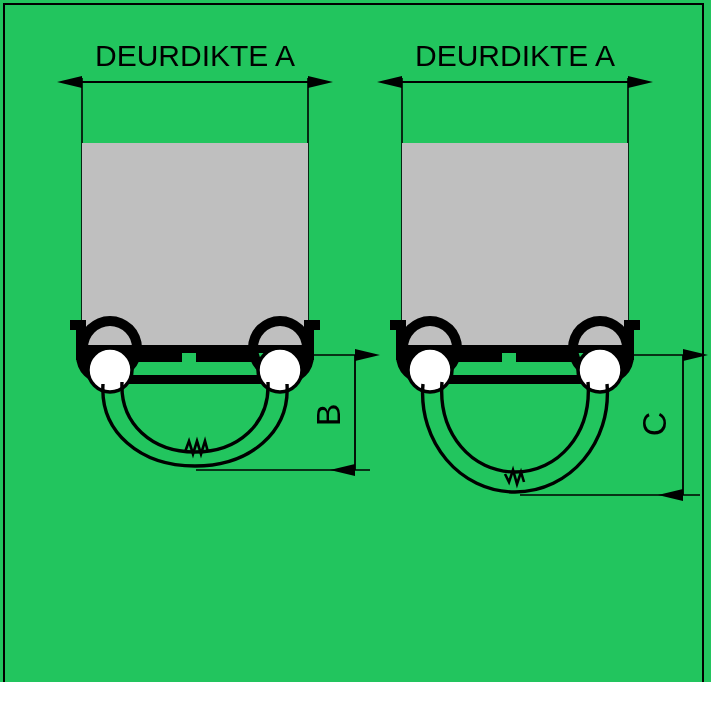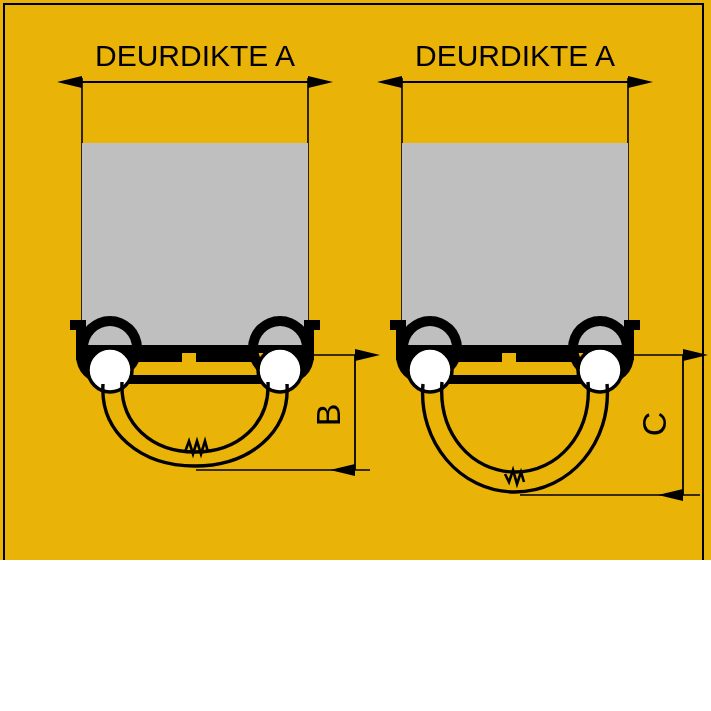--- a/index.html
+++ b/index.html
@@ -6,22 +6,22 @@
     margin: 0;
     padding: 0;
     background: #ffffff;
   }
   body {
     font-family: "Liberation Sans", sans-serif;
   }
   #canvas {
     position: relative;
     width: 711px;
-    height: 560px;
-    background: #eab308;
+    height: 682px;
+    background: #22c55e;
     overflow: hidden;
   }
   #canvas svg {
     display: block;
   }
   .dim-text {
     font-family: "Liberation Sans", sans-serif;
     font-weight: 400;
   }
 </style>

